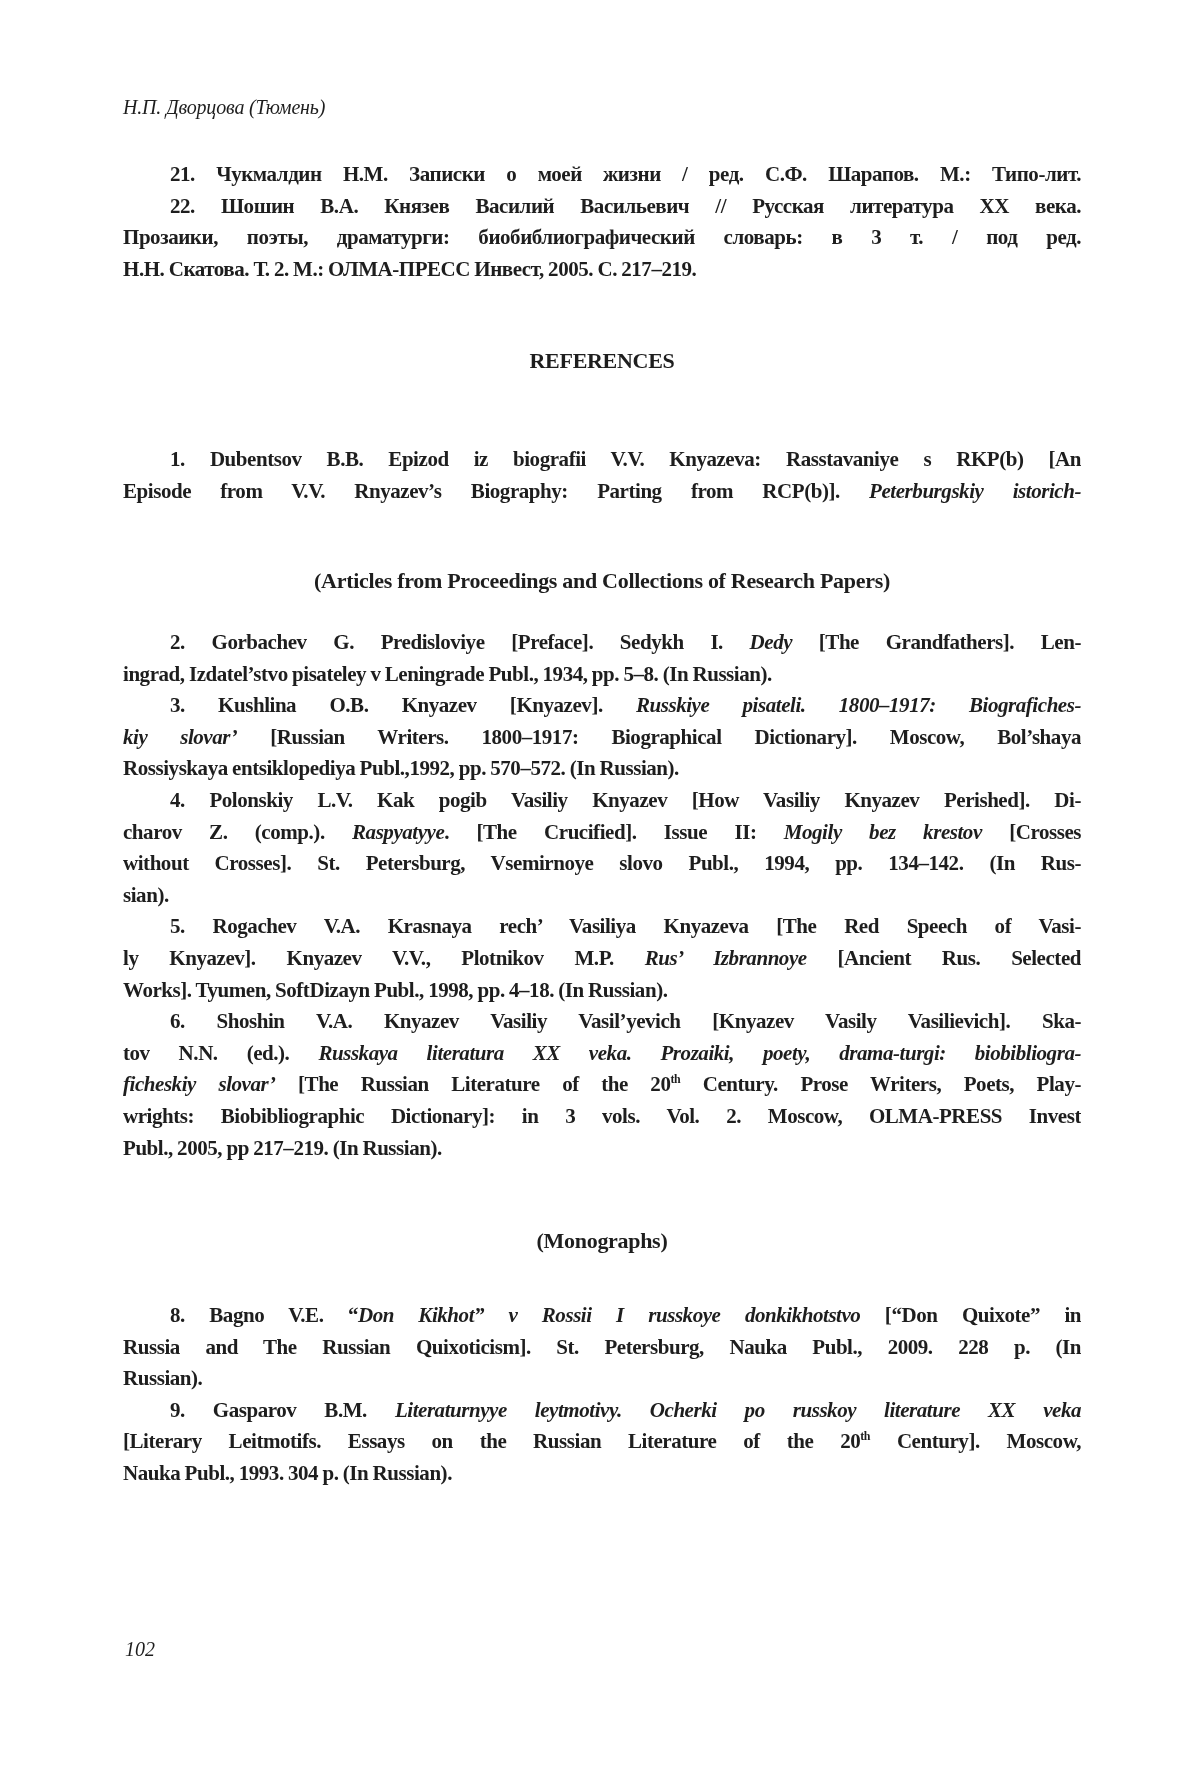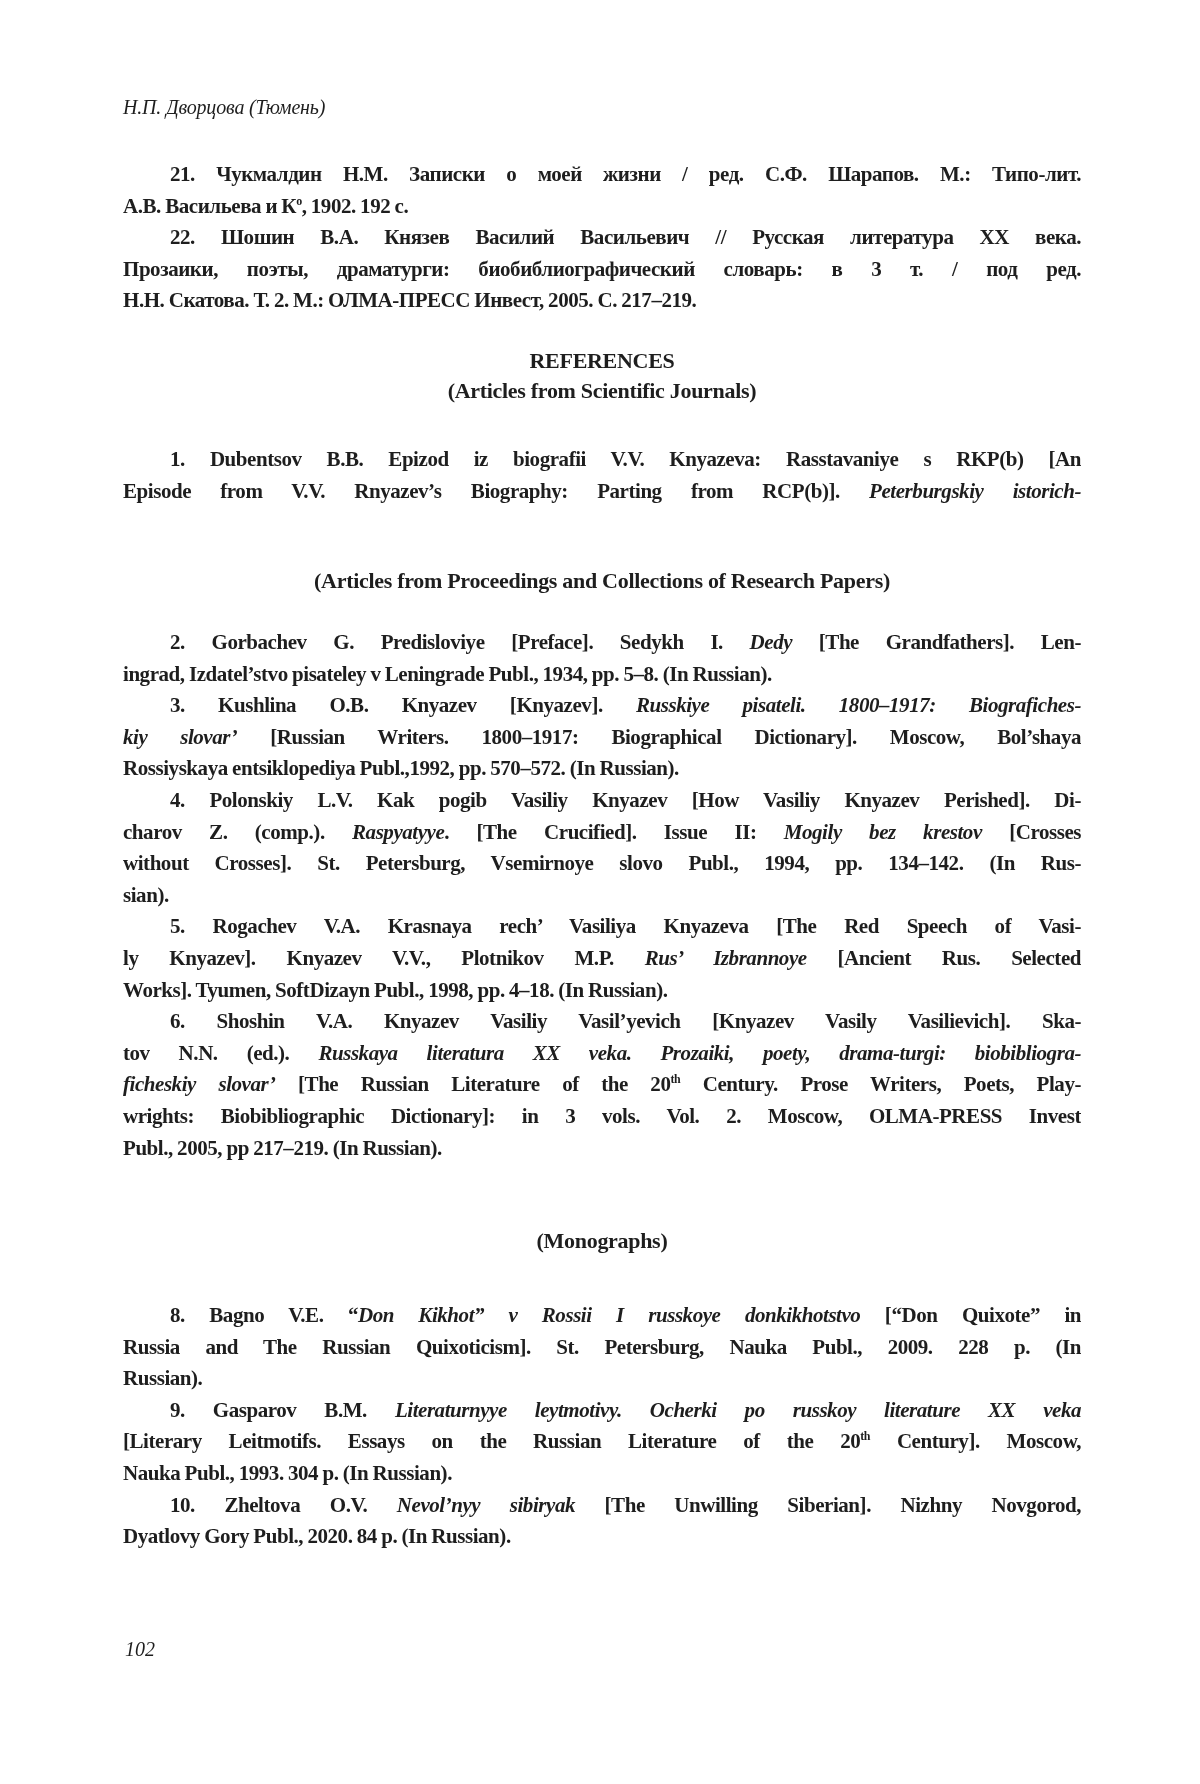--- a/index.html
+++ b/index.html
@@ -35,30 +35,28 @@
 </style>
 </head>
 <body>
 
 <div class="page">
   <div class="running-head">Н.П. Дворцова (Тюмень)</div>
 
   <div id="russian-refs">
       <div class="column" style="top: 159px;">
         <div class="line indent"><span>21. Чукмалдин Н.М. Записки о моей жизни / ред. С.Ф. Шарапов. М.: Типо-лит.</span></div>
-        <div class="line last"><span>А.В. Васильева и К</span><sup>о</sup><span>, 1902. 192 с.</span></div>
         <div class="line indent"><span>22. Шошин В.А. Князев Василий Васильевич // Русская литература XX века.</span></div>
         <div class="line"><span>Прозаики, поэты, драматурги: биобиблиографический словарь: в 3 т. / под ред.</span></div>
         <div class="line last"><span>Н.Н. Скатова. Т. 2. М.: ОЛМА-ПРЕСС Инвест, 2005. С. 217–219.</span></div>
       </div>
     </div>
   <div id="headings">
       <div class="heading" style="top: 346px;">
         <div>REFERENCES</div>
-        <div>(Articles from Scientific Journals)</div>
       </div>
       <div class="heading" style="top: 566px;">
         <div>(Articles from Proceedings and Collections of Research Papers)</div>
       </div>
       <div class="heading" style="top: 1226px;">
         <div>(Monographs)</div>
       </div>
     </div>
   <div id="sections">
       <div class="column" style="top: 444px;">
@@ -100,21 +98,17 @@
         <div>
           <div class="line indent"><span>8. Bagno V.E. “</span><span class="it">Don Kikhot” v Rossii I russkoye donkikhotstvo</span><span> [“Don Quixote” in</span></div>
           <div class="line"><span>Russia and The Russian Quixoticism]. St. Petersburg, Nauka Publ., 2009. 228 p. (In</span></div>
           <div class="line last"><span>Russian).</span></div>
         </div>
         <div>
           <div class="line indent"><span>9. Gasparov B.M. </span><span class="it">Literaturnyye leytmotivy. Ocherki po russkoy literature XX veka</span></div>
           <div class="line"><span>[Literary Leitmotifs. Essays on the Russian Literature of the 20</span><sup>th</sup><span> Century]. Moscow,</span></div>
           <div class="line last"><span>Nauka Publ., 1993. 304 p. (In Russian).</span></div>
         </div>
-        <div>
-          <div class="line indent"><span>10. Zheltova O.V. </span><span class="it">Nevol’nyy sibiryak</span><span> [The Unwilling Siberian]. Nizhny Novgorod,</span></div>
-          <div class="line last"><span>Dyatlovy Gory Publ., 2020. 84 p. (In Russian).</span></div>
-        </div>
       </div>
     </div>
 
   <div class="page-number">102</div>
 </div>
 
 </body></html>

